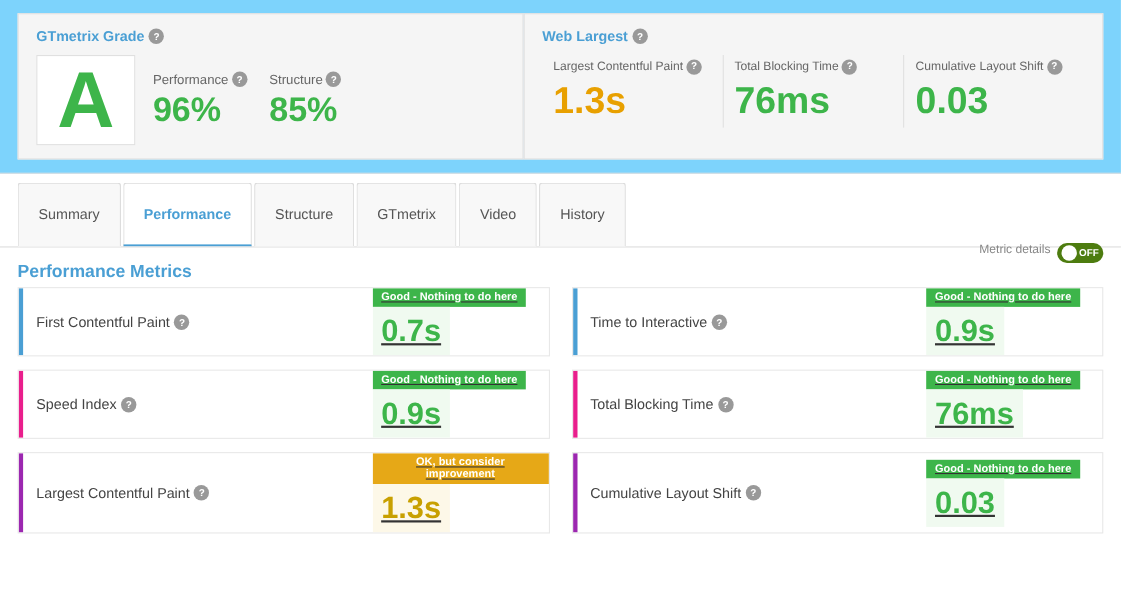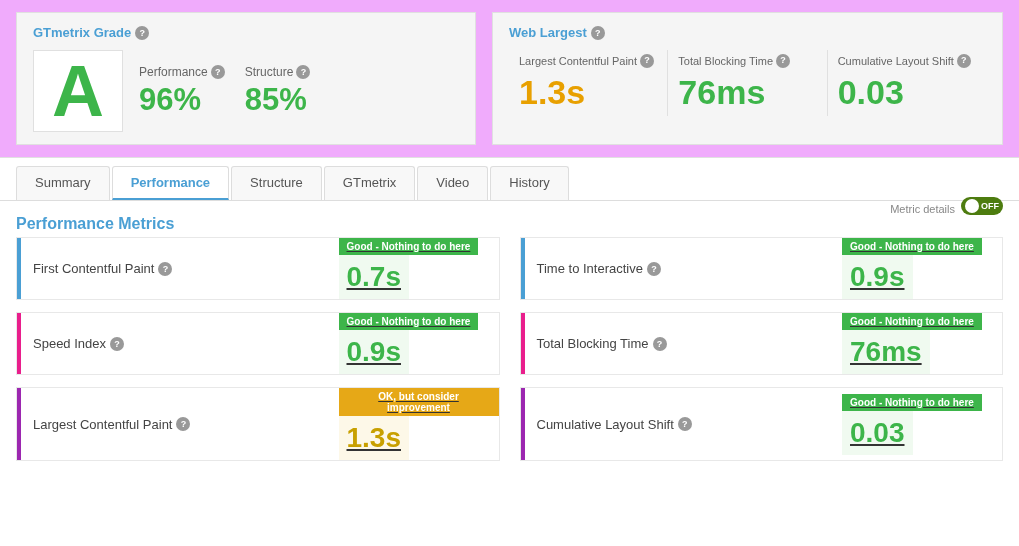--- a/index.html
+++ b/index.html
@@ -1,22 +1,21 @@
 <!DOCTYPE html>
 <html><head>
   <meta charset="utf-8">
   <style>
     * { box-sizing: border-box; margin: 0; padding: 0; }
     body { font-family: Arial, sans-serif; background: #fff; font-size: 13px; color: #333; width: 1019px; }
 
     .top-section {
       display: flex;
       padding: 12px 16px;
-      gap: 16px;
-      background: #f0abfc;
+      background: #7dd3fc;
       border-bottom: 1px solid #e0e0e0;
       justify-content: flex-end;
     }
 
     .gtmetrix-grade-card {
       background: #f5f5f5;
       border: 1px solid #e0e0e0;
       padding: 12px 16px;
       width: 460px;
       flex-shrink: 0;
@@ -134,21 +133,21 @@
 
     
     .tabs-container {
       padding: 8px 16px 0;
       border-bottom: 1px solid #ddd;
       display: flex;
       gap: 0;
     }
 
     .tab {
-      padding: 8px 18px;
+      padding: 20px 18px;
       cursor: pointer;
       font-size: 13px;
       color: #555;
       border: 1px solid #ddd;
       border-bottom: none;
       background: #f8f8f8;
       margin-right: 2px;
       border-radius: 3px 3px 0 0;
     }
 
@@ -173,21 +172,21 @@
 
     .perf-section-desc {
       font-size: 11px;
       color: #888;
       margin-bottom: 8px;
     }
 
     .metric-details-toggle {
       float: right;
       display: flex;
-      align-items: flex-end;
+      align-items: flex-start;
       gap: 6px;
       font-size: 11px;
       color: #888;
       margin-top: -18px;
     }
 
     .toggle-switch {
       display: inline-flex;
       align-items: center;
       background: #4d7c0f;

